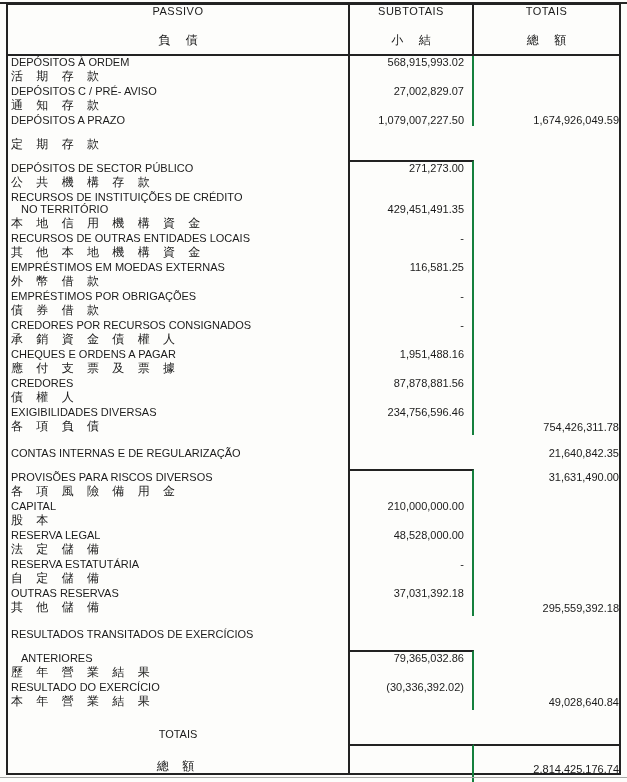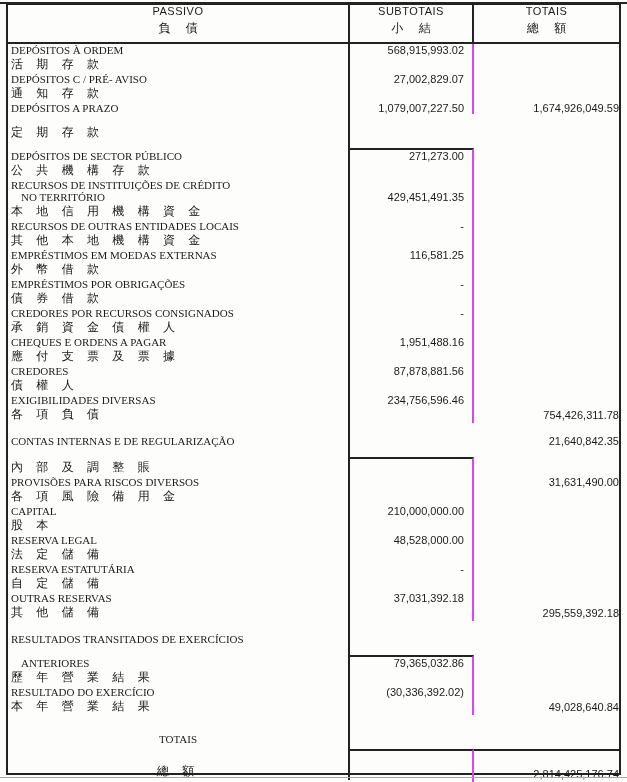--- a/index.html
+++ b/index.html
@@ -14,36 +14,36 @@
     position:absolute; left:6px; top:3px; width:615px; height:772px;
     box-sizing:border-box; border:2px solid #222;
     display:flex; flex-direction:column;
   }
   .hdr {
     height:80px; box-sizing:border-box; border-bottom:2px solid #222;
     display:grid; grid-template-columns:342px 124px 1fr;
   }
   .hdr-cell {
     box-sizing:border-box; display:flex; flex-direction:column;
-    justify-content:flex-end; align-items:center; padding-bottom:5px; gap:3px;
+    justify-content:flex-end; align-items:center; padding-bottom:5px; gap:15px;
   }
   .hdr-cell.b1, .hdr-cell.b2 { border-right:2px solid #222; }
   .hdr-pt { font-size:11px; letter-spacing:0.5px; }
   .hdr-zh { font-size:12px; letter-spacing:6px; padding-left:6px; }
 
   .rows { flex:1; display:flex; flex-direction:column; }
   .row { flex:1; display:grid; grid-template-columns:342px 124px 1fr; }
   .cell {
     box-sizing:border-box; height:100%;
     display:flex; align-items:center; overflow:hidden; white-space:nowrap;
   }
   .c1 { padding-left:3px; border-right:2px solid #222; }
-  .c2 { border-right:2px solid #d946ef; justify-content:flex-end; padding-right:8px; }
+  .c2 { border-right:2px solid #15803d; justify-content:flex-end; padding-right:8px; }
   .c3 { justify-content:flex-end; padding-right:0; }
-  .pt  { font-size:11px;font-family:Liberation Serif, serif; }
+  .pt  { font-size:11px; }
   .zh  { font-size:12px; letter-spacing:5px; }
   .num { font-size:11px; }
   .indent { padding-left:13px; }
   .center { justify-content:center; padding-left:0; }
   .line-top { border-top:2px solid #222;margin-top:34px; }
 </style>
 </head>
 <body>
 
 <div class="page">
@@ -189,21 +189,20 @@
           <div class="cell c1 zh">各 項 負 債</div>
           <div class="cell c2 num"></div>
           <div class="cell c3 num">754,426,311.78</div>
         </div>
         <div class="row">
           <div class="cell c1 pt">CONTAS INTERNAS E DE REGULARIZAÇÃO</div>
           <div class="cell c2 num line-top"></div>
           <div class="cell c3 num">21,640,842.35</div>
         </div>
         <div class="row">
-          <div class="cell c1 zh">內 部 及 調 整 賬</div>
           <div class="cell c2 num"></div>
           <div class="cell c3 num"></div>
         </div>
         <div class="row">
           <div class="cell c1 pt">PROVISÕES PARA RISCOS DIVERSOS</div>
           <div class="cell c2 num"></div>
           <div class="cell c3 num">31,631,490.00</div>
         </div>
         <div class="row">
           <div class="cell c1 zh">各 項 風 險 備 用 金</div>

